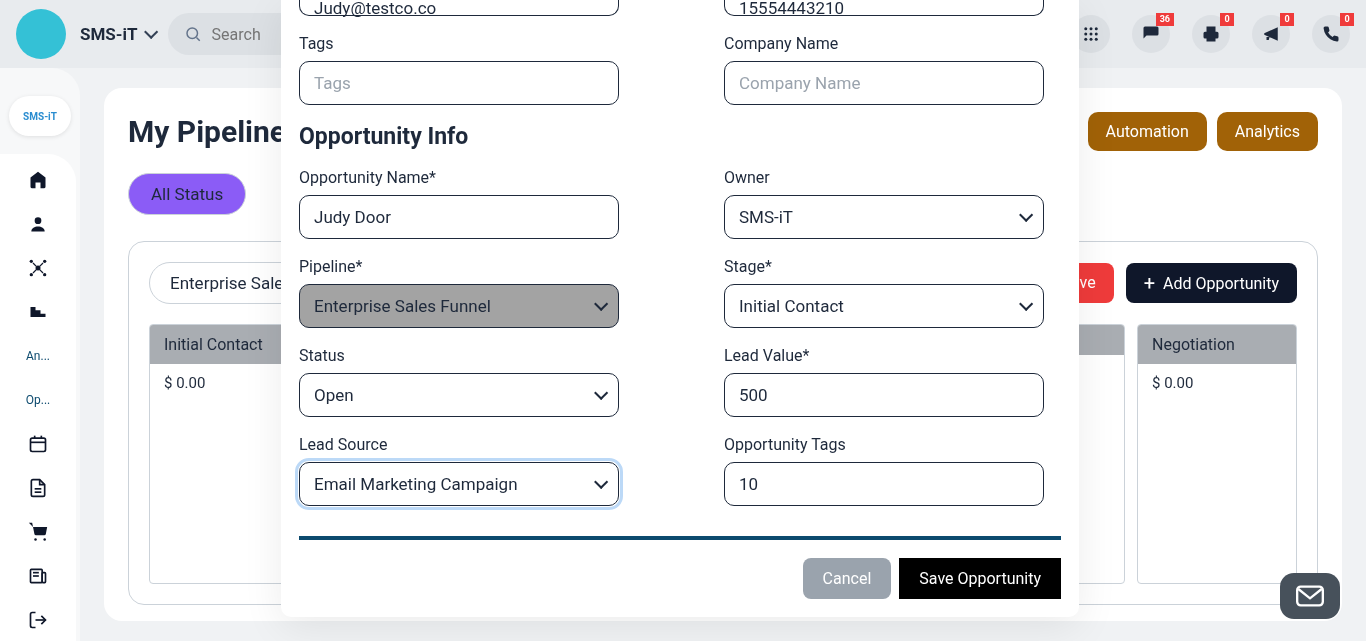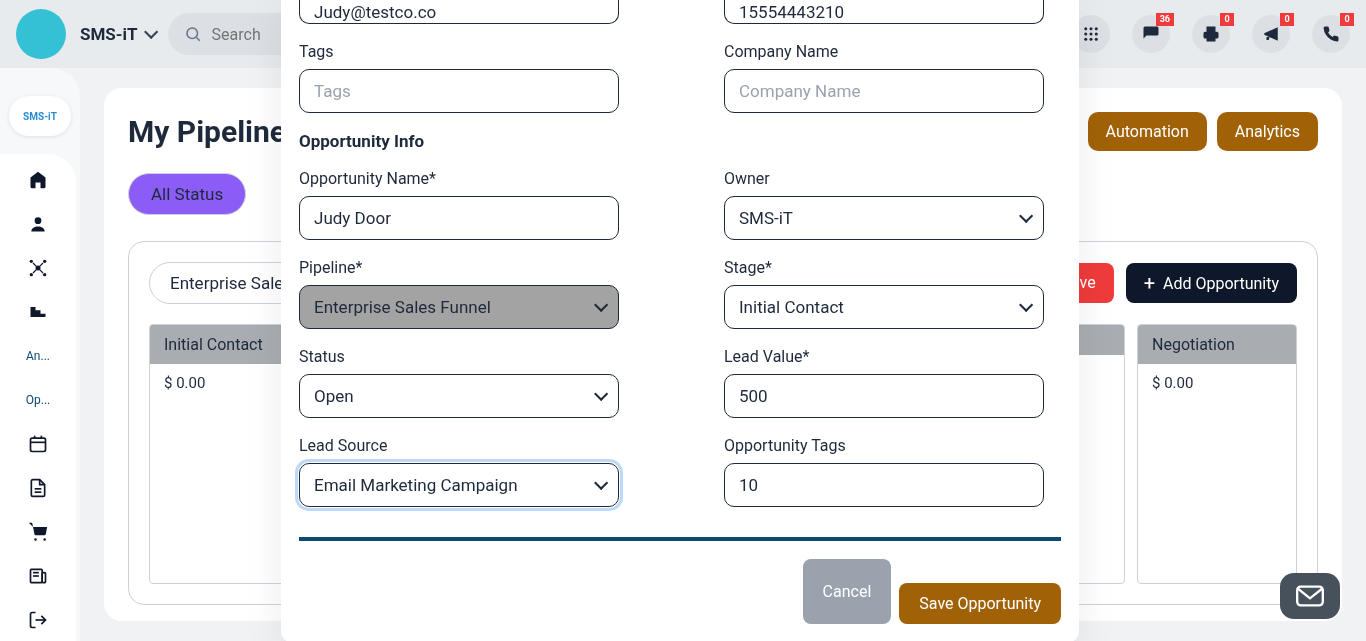--- a/index.html
+++ b/index.html
@@ -45,32 +45,32 @@
   .stage-col { flex: 1; border: 1px solid #cbd2d9; border-radius: 4px; overflow: hidden; min-height: 260px; }
   .stage-h { background: #a9adb2; color: #1e293b; padding: 10px 14px; font-size: 16px; display:flex; align-items:center; gap:8px; }
   .stage-v { padding: 10px 14px; font-size: 15px; color: #1e293b; }
 
   
   .modal { position: absolute; top: 0; left: 281px; width: 798px; background: #fff; border-radius: 0 0 10px 10px; z-index: 5; box-shadow: 0 10px 40px rgba(0,0,0,.08); padding: 0 18px 18px; }
   .modal-inner { padding: 0 0 0 0; }
   .form-row { display: flex; gap: 88px; margin-bottom: 4px; }
   .col { flex: 1; display: flex; flex-direction: column; }
   .label { font-size: 16px; color: #1e293b; margin: 14px 0 8px; }
-  .section-h { font-size: 17px; font-weight: 700; margin: 18px 0 4px; }
+  .section-h { font-size: 23px; font-weight: 700; margin: 18px 0 4px; }
   .input, .select { width: 320px; height: 44px; border: 1.5px solid #1e293b; border-radius: 10px; padding: 0 14px; font-size: 17px; background: #fff; color: #1e293b; display: flex; align-items: center; justify-content: space-between; }
   .input input { border: none; outline: none; width: 100%; font-size: 17px; background: transparent; color: #1e293b; }
   .input input::placeholder { color: #9aa3ad; }
   .select { cursor: pointer; }
   .select.disabled { background: #a3a3a3; }
   .select .chev { width: 10px; height: 10px; border-right: 2px solid #1e293b; border-bottom: 2px solid #1e293b; transform: rotate(45deg) translateY(-3px); }
   .select.focus { outline: 3px solid #bcd9f7; outline-offset: 1px; }
-  .partial-top .input { border-top: none; border-radius: 0 0 10px 10px; height: 24px; }
+  .partial-top .input { border-top: none; border-radius: 0 0 10px 10px; height: 16px; }
   .modal-footer { border-top: 4px solid #0c4a6e; margin-top: 30px; padding-top: 18px; display: flex; justify-content: flex-end; gap: 8px; }
   .btn-cancel { background: #9aa3ad; color: #fff; padding: 11px 20px; border-radius: 8px; font-size: 16px; border: none; }
-  .btn-save { background: #a16207; color: #fff; padding: 11px 20px; border-radius: 8px; font-size: 16px; border: none; margin-top: 24px; }
+  .btn-save { background: #000000; color: #fff; padding: 11px 20px; border-radius: 0; font-size: 16px; border: none; }
 
   
   .chat-fab { position: absolute; right: 26px; bottom: 22px; width: 60px; height: 46px; background: #47515b; border-radius: 14px; display: flex; align-items: center; justify-content: center; z-index: 6; }
   .chat-fab svg { stroke: #fff; fill: none; }
 
   .plus { font-size: 20px; line-height: 1; }
 </style>
 </head>
 <body>
 

